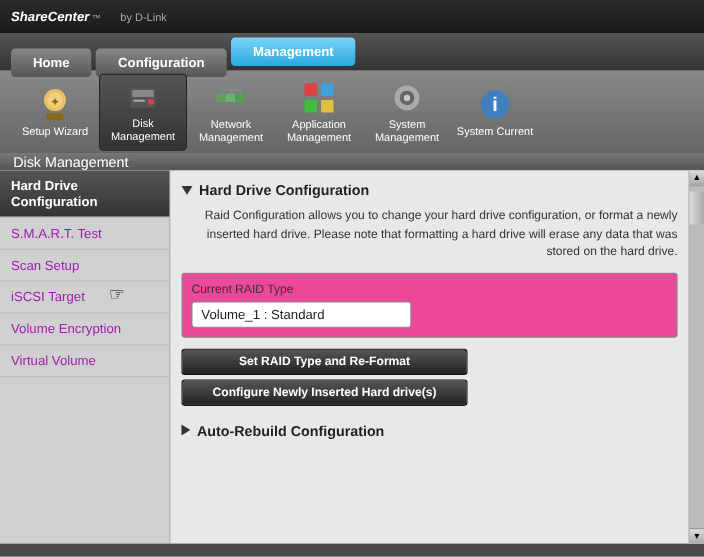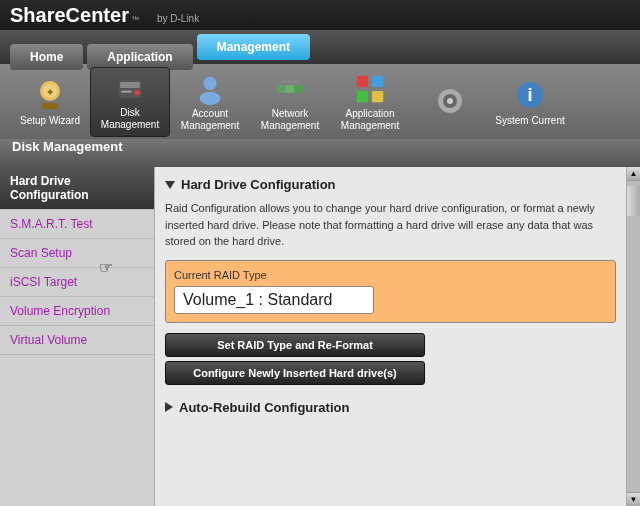--- a/index.html
+++ b/index.html
@@ -20,22 +20,23 @@
       align-items: center;
       padding: 0 10px;
     }
     .logo {
       display: flex;
       align-items: baseline;
       gap: 2px;
     }
     .logo-sharecenter {
       color: #fff;
-      font-size: 20px;
+      font-size: 12px;
       font-weight: bold;
+      font-style: italic;
     }
     .logo-tm {
       color: #aaa;
       font-size: 8px;
       vertical-align: super;
     }
     .logo-bylink {
       color: #aaa;
       font-size: 10px;
       margin-left: 16px;
@@ -103,26 +104,27 @@
     
     .icon-svg {
       width: 36px;
       height: 36px;
       margin-bottom: 2px;
     }
 
     
     .section-title-bar {
       background: linear-gradient(180deg, #777 0%, #555 100%);
-      height: 28px;
-      display: flex;
+      height: 16px;
+      display: flex;
+      align-items: center;
       padding: 0 12px;
       color: #fff;
       font-size: 13px;
-      font-weight: bold;
+      font-weight: normal;
     }
 
     
     .main-content {
       display: flex;
       height: calc(506px - 30px - 34px - 75px - 28px);
       background: #e0e0e0;
     }
 
     
@@ -229,41 +231,42 @@
       font-size: 13px;
       font-weight: bold;
       color: #222;
     }
 
     .description-text {
       font-size: 11px;
       color: #333;
       line-height: 1.5;
       margin-bottom: 10px;
+      text-align: right;
     }
 
     
     .raid-box {
       border: 1px solid #888;
       border-radius: 3px;
       padding: 8px;
       margin-bottom: 10px;
-      background: #fdba74;
+      background: #ec4899;
     }
     .raid-box-label {
       font-size: 11px;
       color: #333;
       margin-bottom: 5px;
     }
     .raid-type-display {
       border: 1px solid #888;
       border-radius: 3px;
       background: #fff;
       padding: 4px 8px;
-      font-size: 16px;
+      font-size: 12px;
       color: #222;
       width: 200px;
     }
 
     
     .action-btn {
       display: block;
       width: 260px;
       padding: 5px 0;
       margin-bottom: 4px;
@@ -297,21 +300,21 @@
 <div class="header">
   <div class="logo">
     <span class="logo-sharecenter">ShareCenter</span>
       <span class="logo-tm">™</span>
     <span class="logo-bylink">by D-Link</span>
   </div>
 </div>
 
 <div class="navbar">
   <button class="nav-btn nav-btn-normal">Home</button>
-  <button class="nav-btn nav-btn-normal">Application</button>
+  <button class="nav-btn nav-btn-normal">Configuration</button>
   <button class="nav-btn nav-btn-active">Management</button>
 </div>
 
 <div class="icons-bar">
 
   <div class="icon-item">
     <svg class="icon-svg" viewBox="0 0 36 36">
       <circle cx="18" cy="14" r="10" fill="#e8c060"></circle>
       <circle cx="18" cy="14" r="7" fill="#f0d080"></circle>
       <text x="18" y="19" text-anchor="middle" font-size="11" fill="#8B6914">✦</text>
@@ -323,27 +326,20 @@
   <div class="icon-item active">
     <svg class="icon-svg" viewBox="0 0 36 36">
       <rect x="5" y="8" width="26" height="20" rx="3" fill="#555"></rect>
       <rect x="7" y="10" width="22" height="7" rx="1" fill="#888"></rect>
       <circle cx="26" cy="22" r="3" fill="#e04040"></circle>
       <rect x="8" y="20" width="12" height="2" rx="1" fill="#aaa"></rect>
     </svg>
     <span class="icon-label">Disk<br>Management</span>
   </div>
 
-  <div class="icon-item">
-    <svg class="icon-svg" viewBox="0 0 36 36">
-      <circle cx="18" cy="12" r="7" fill="#7aabdf"></circle>
-      <ellipse cx="18" cy="28" rx="11" ry="7" fill="#7aabdf"></ellipse>
-    </svg>
-    <span class="icon-label">Account Management</span>
-  </div>
 
   <div class="icon-item">
     <svg class="icon-svg" viewBox="0 0 36 36">
       <rect x="4" y="14" width="10" height="8" rx="1" fill="#60a060"></rect>
       <rect x="13" y="14" width="10" height="8" rx="1" fill="#70b070"></rect>
       <rect x="22" y="14" width="10" height="8" rx="1" fill="#50a050"></rect>
       <line x1="9" y1="10" x2="9" y2="14" stroke="#888" stroke-width="2"></line>
       <line x1="18" y1="10" x2="18" y2="14" stroke="#888" stroke-width="2"></line>
       <line x1="27" y1="10" x2="27" y2="14" stroke="#888" stroke-width="2"></line>
       <line x1="9" y1="10" x2="27" y2="10" stroke="#888" stroke-width="2"></line>
@@ -360,20 +356,21 @@
     </svg>
     <span class="icon-label">Application Management</span>
   </div>
 
   <div class="icon-item">
     <svg class="icon-svg" viewBox="0 0 36 36">
       <circle cx="18" cy="18" r="12" fill="#aaa"></circle>
       <circle cx="18" cy="18" r="7" fill="#666"></circle>
       <circle cx="18" cy="18" r="3" fill="#ccc"></circle>
     </svg>
+    <span class="icon-label">System Management</span>
   </div>
 
   <div class="icon-item">
     <svg class="icon-svg" viewBox="0 0 36 36">
       <circle cx="18" cy="18" r="13" fill="#4080c0"></circle>
       <text x="18" y="24" text-anchor="middle" font-size="18" font-weight="bold" fill="#fff">i</text>
     </svg>
     <span class="icon-label">System Current</span>
   </div>
 

